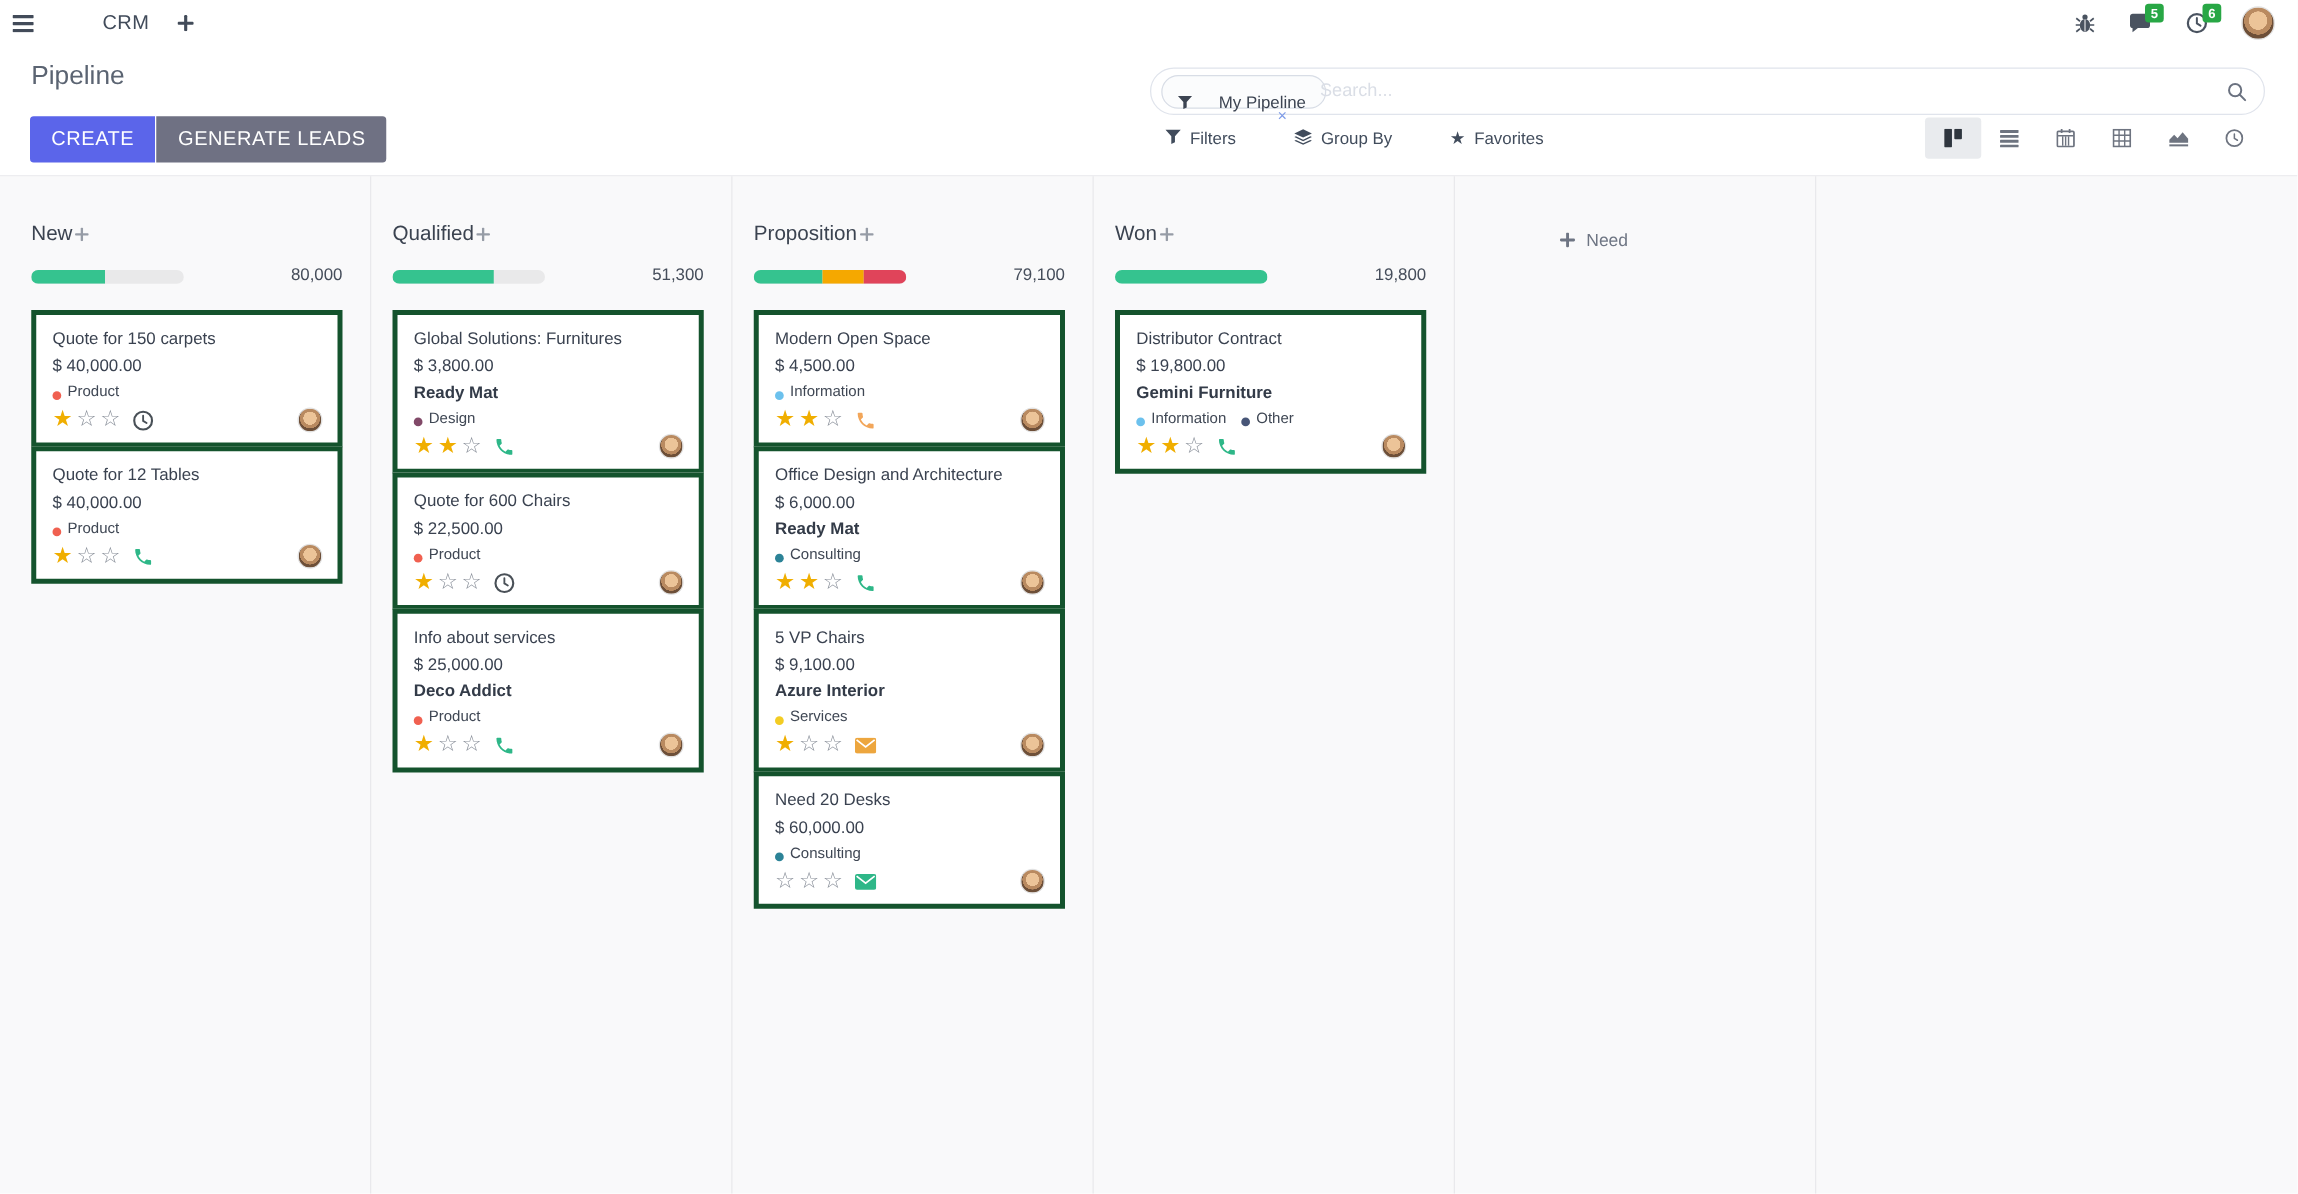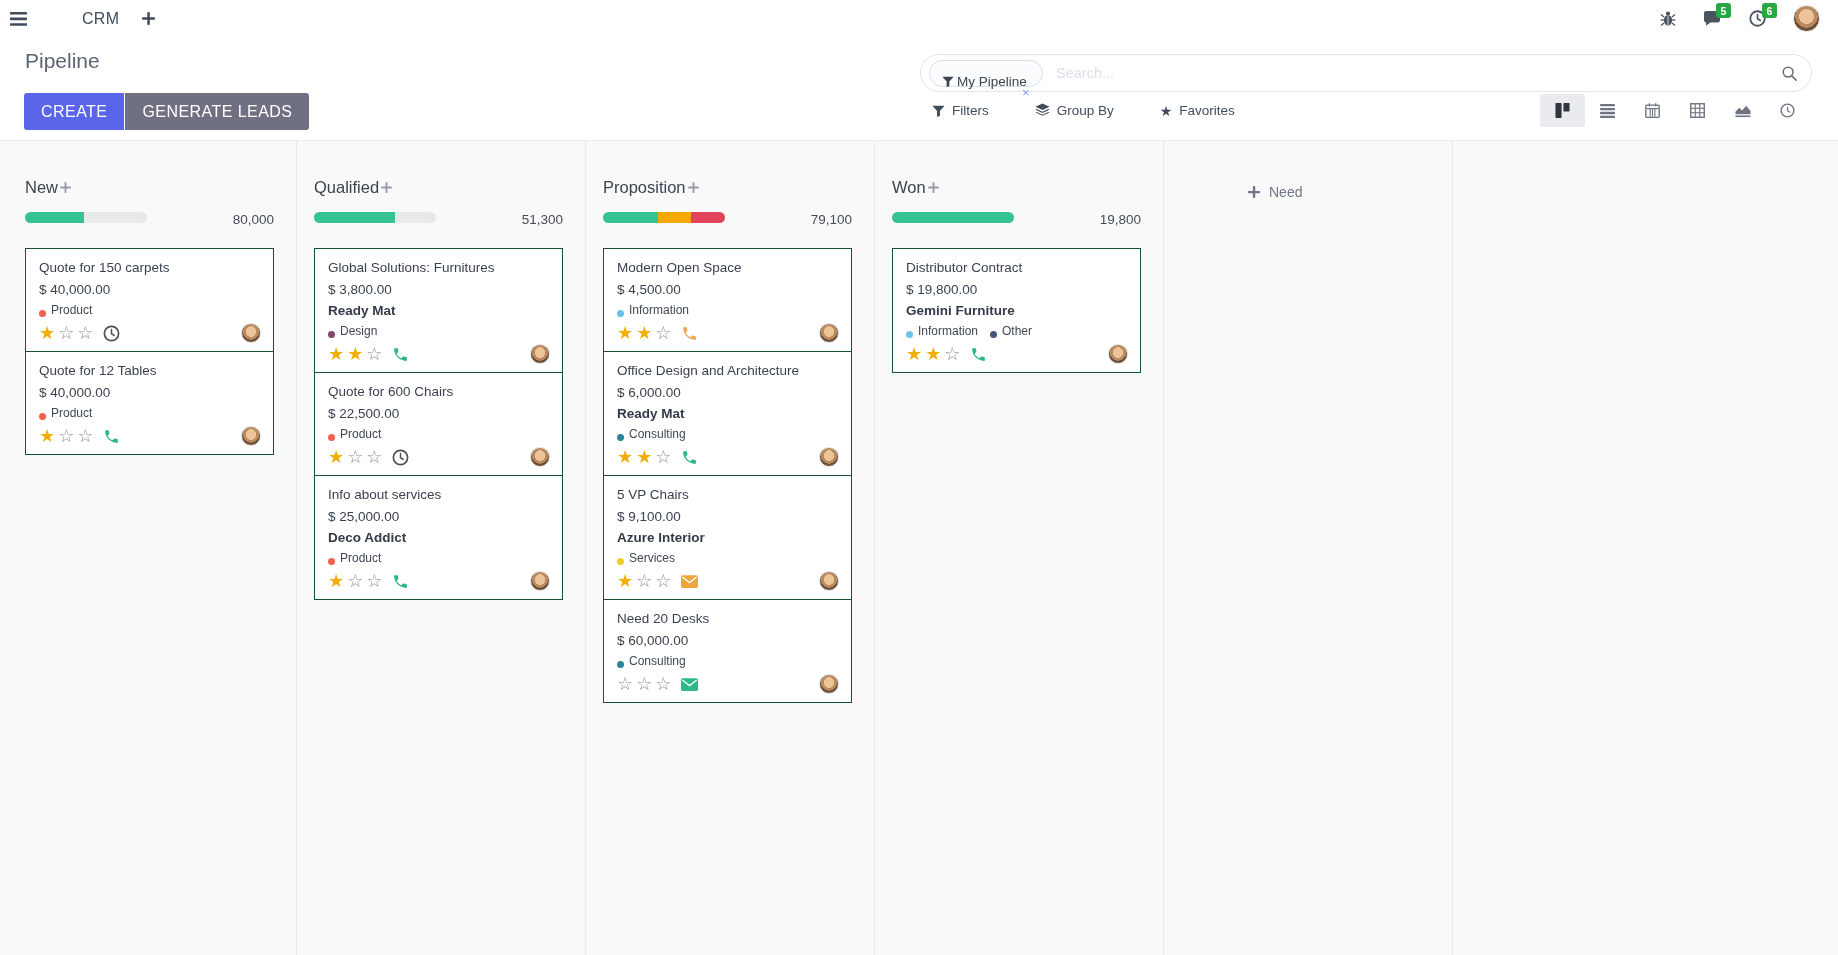--- a/index.html
+++ b/index.html
@@ -32,56 +32,56 @@
   .page-title { position:absolute; left:25px; top:12px; font-size:21px; font-weight:400; color:#5b6472; }
   .btn-row { position:absolute; left:24px; top:56px; display:flex; }
   .btn { height:37px; border:none; color:#ffffff; font-size:16px; font-weight:500;
     letter-spacing:.45px; padding:0 17px; cursor:pointer; font-family:inherit; }
   .btn-create { background:#5b65ea; border-radius:3px 0 0 3px; }
   .btn-generate { background:#6f7183; border-radius:0 3px 3px 0; margin-left:1px; }
 
   .searchbox { position:absolute; left:920px; top:17px; width:892px; height:38px;
     background:#fff; border:1px solid #e0e4ec; border-radius:20px; }
   .facet { position:absolute; left:8px; top:5px; height:27px; display:inline-flex;
-    align-items:center; gap:3px; padding:16px 15px 0 12px; border:1px solid #d8dde6;
+    align-items:center; gap:21px; padding:16px 15px 0 12px; border:1px solid #d8dde6;
     border-radius:14px; background:#fbfcfd; color:#3c4452; font-size:13.5px; cursor:pointer; }
   .facet-x { position:absolute; left:102px; top:33px; color:#7f9ce8; font-size:13px;
     line-height:1; cursor:pointer; }
   .search-placeholder { position:absolute; left:135px; top:0; line-height:36px;
     color:#dadee6; font-size:14.5px; pointer-events:none; }
   .magnifier { position:absolute; right:13px; top:10px; color:#6b7280; cursor:pointer; }
 
   .menus { position:absolute; left:932px; top:55px; height:36px; display:flex;
     align-items:center; gap:46px; }
-  .menu-item { display:flex; align-items:flex-end; gap:7px; color:#414c5c;
+  .menu-item { display:flex; align-items:flex-start; gap:7px; color:#414c5c;
     font-size:13.5px; cursor:pointer; }
   .menu-item .mi { display:flex; color:#414c5c; }
   .fav-star { font-size:14px; line-height:1; }
 
   .view-switcher { position:absolute; left:1540px; top:57px; display:flex; height:33px; }
   .vs-btn { width:45px; display:flex; align-items:center; justify-content:center;
     color:#6e7480; cursor:pointer; }
   .vs-btn.active { background:#e9ebee; border-radius:3px; color:#2f363f; }
 
   
   .board { position:absolute; top:140px; left:0; right:0; bottom:0;
     background:#f9f9fa; border-top:1px solid #ededf0; }
   .vline { position:absolute; top:0; bottom:0; width:1px; background:#e9e9ec; }
   .columns { position:absolute; left:7px; top:0; bottom:0; display:flex; }
   .col { width:289px; padding:37px 22px 0 18px; }
   .col-header { display:flex; justify-content:flex-start; align-items:center; }
   .col-title { font-size:16.5px; color:#3b4350; }
   .col-plus { color:#969ca6; cursor:pointer; display:flex; padding:2px; }
-  .col-progress-row { display:flex; align-items:flex-start; margin-top:15px;gap:28px; }
+  .col-progress-row { display:flex; align-items:flex-end; margin-top:15px;gap:28px; }
   .pbar { width:122px; height:11px; border-radius:6px; background:#e9e9ea;
     overflow:hidden; display:flex; cursor:pointer; }
   .pseg { height:100%; }
   .ptotal { margin-left:auto; font-size:13.5px; color:#454d5a; }
   .cards { margin-top:21px; }
-  .card { background:#fff; border:1px solid #14532d; padding:9px 12px 5px 13px; cursor:pointer; }
+  .card { background:#fff; border:4px solid #14532d; padding:9px 12px 5px 13px; cursor:pointer; }
   .card + .card { margin-top:-1px; }
   .card-title { font-size:13.5px; color:#3a4250; margin:2px 0 7px; }
   .card-amount { font-size:13.5px; color:#3a4250; margin-bottom:6px; }
   .card-partner { font-size:13.5px; color:#333b48; font-weight:bold; margin-bottom:6px; }
   .card-tags { display:flex; align-items:center; gap:12px; margin:1px 0 3px; }
   .tag { display:flex; align-items:flex-end; gap:5px; font-size:12px; color:#3f4754; }
   .tag-dot { width:7px; height:7px; border-radius:50%; }
   .card-footer { display:flex; align-items:center; margin-top:2px; height:26px; }
   .star { font-size:18px; margin-right:3px; line-height:1; cursor:pointer; }
   .star.filled { color:#f0ae00; }

